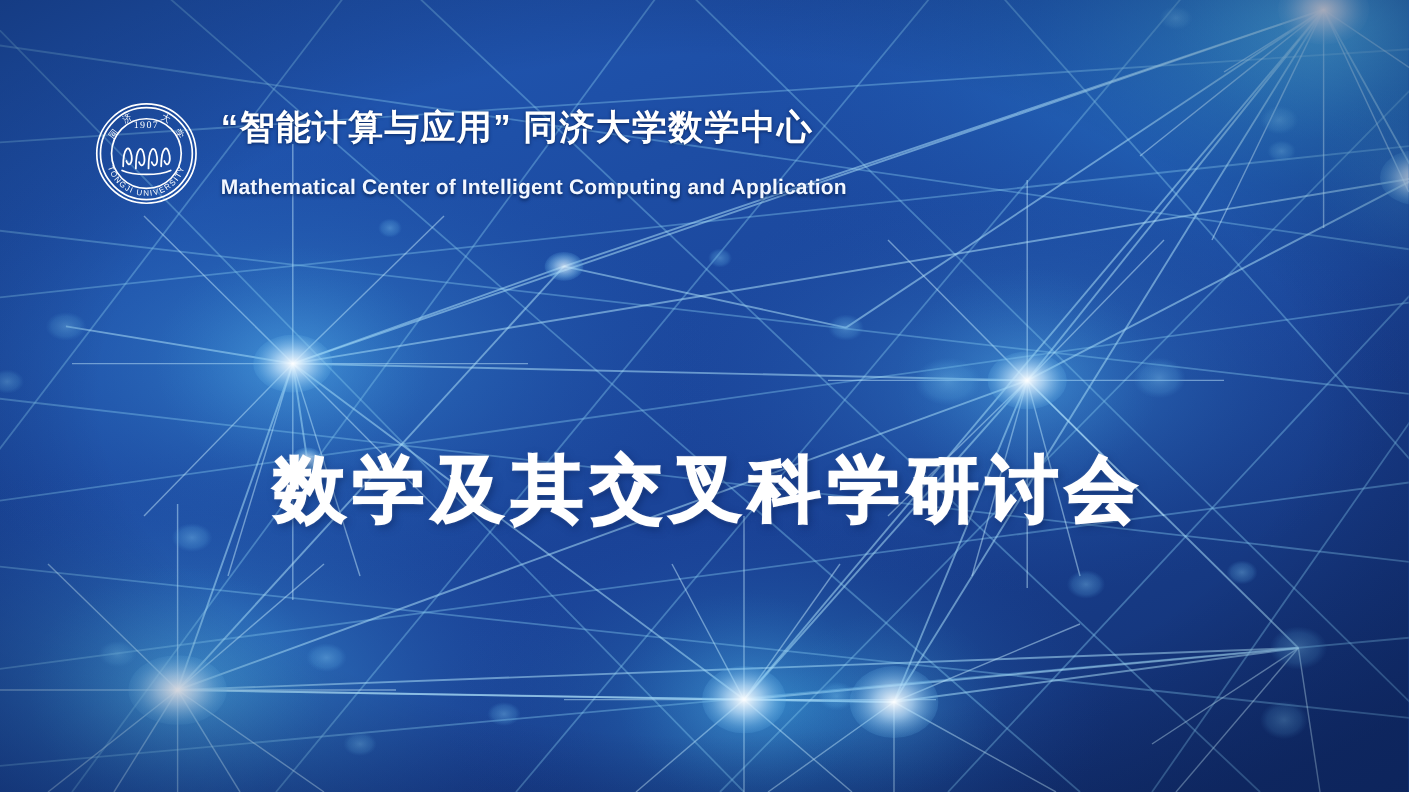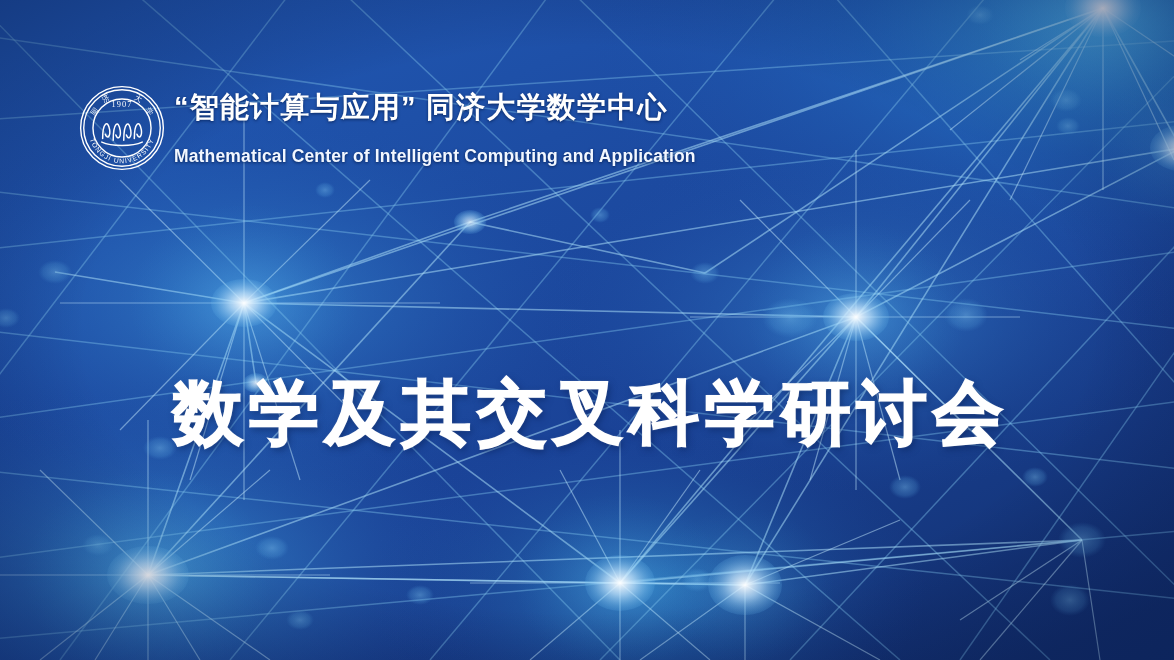--- a/index.html
+++ b/index.html
@@ -28,21 +28,21 @@
     display: block;
   }
 
   
   #header {
     position: absolute;
     left: 78px;
     top: 84px;
     display: flex;
     align-items: center;
-    gap: 8px;
+    gap: 18px;
     z-index: 5;
   }
 
   #seal {
     width: 88px;
     height: 88px;
     flex: 0 0 88px;
     display: block;
   }
 
@@ -76,21 +76,21 @@
 
   
   #main-title {
     position: absolute;
     left: 0;
     right: 0;
     top: 378px;
     text-align: center;
     z-index: 5;
     color: #ffffff;
-    font-size: 70px;
+    font-size: 60px;
     font-weight: bold;
     letter-spacing: 6px;
     line-height: 1;
     white-space: nowrap;
     text-shadow:
       0 0 2px rgba(255,255,255,0.55),
       2px 3px 7px rgba(5, 28, 80, 0.55);
     -webkit-text-stroke: 1.5px #ffffff;
     padding-left: 8px;
   }

